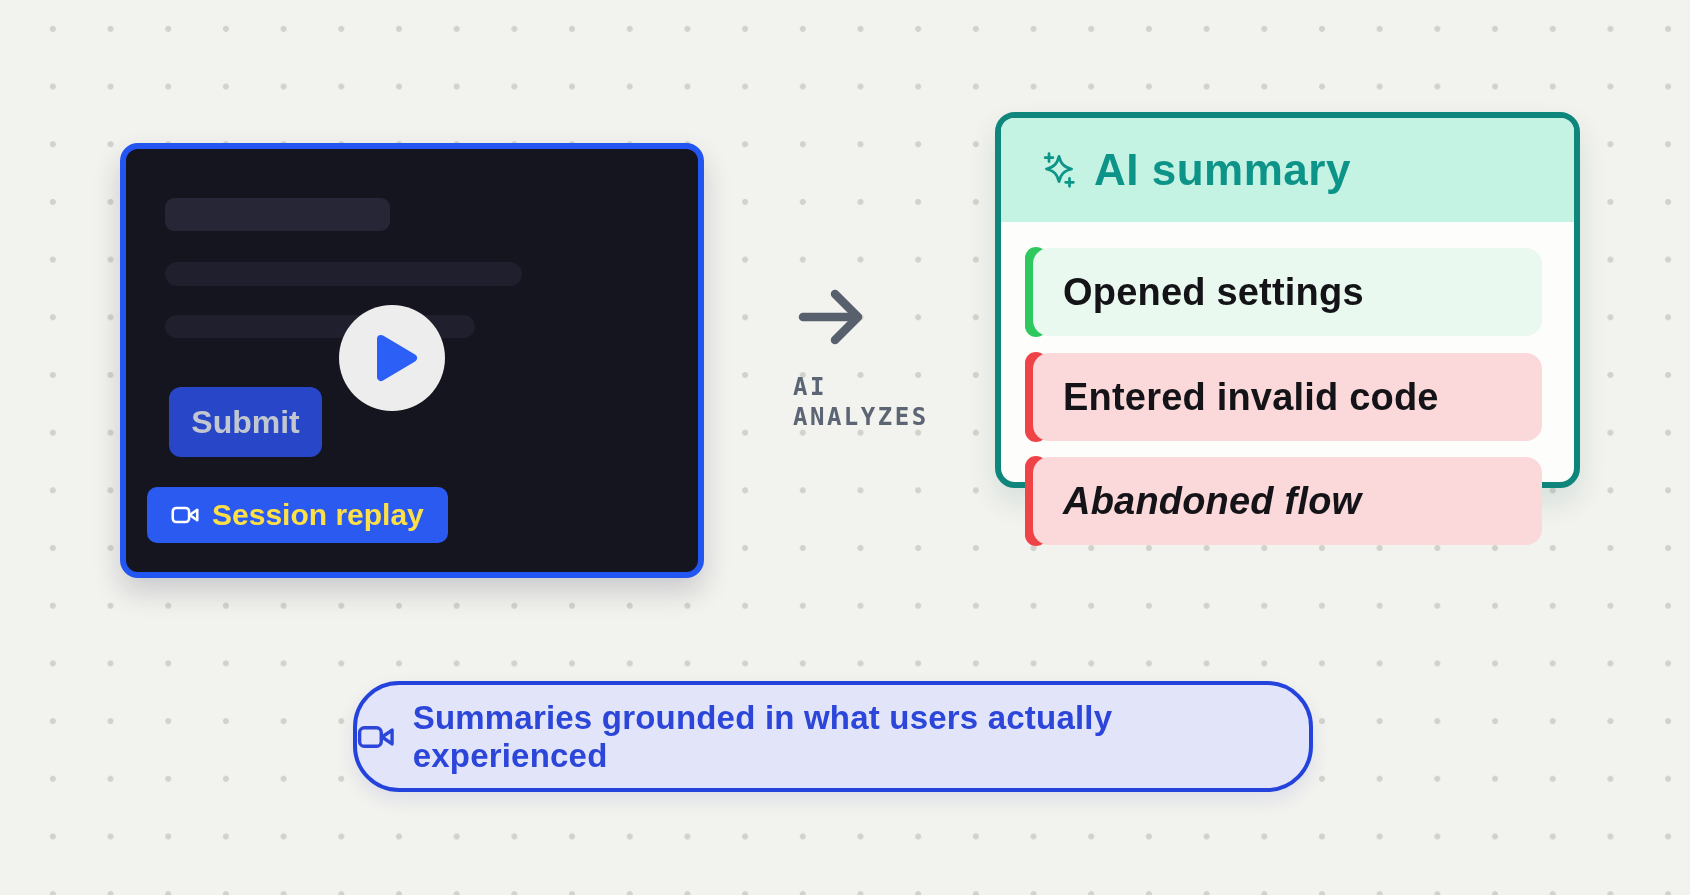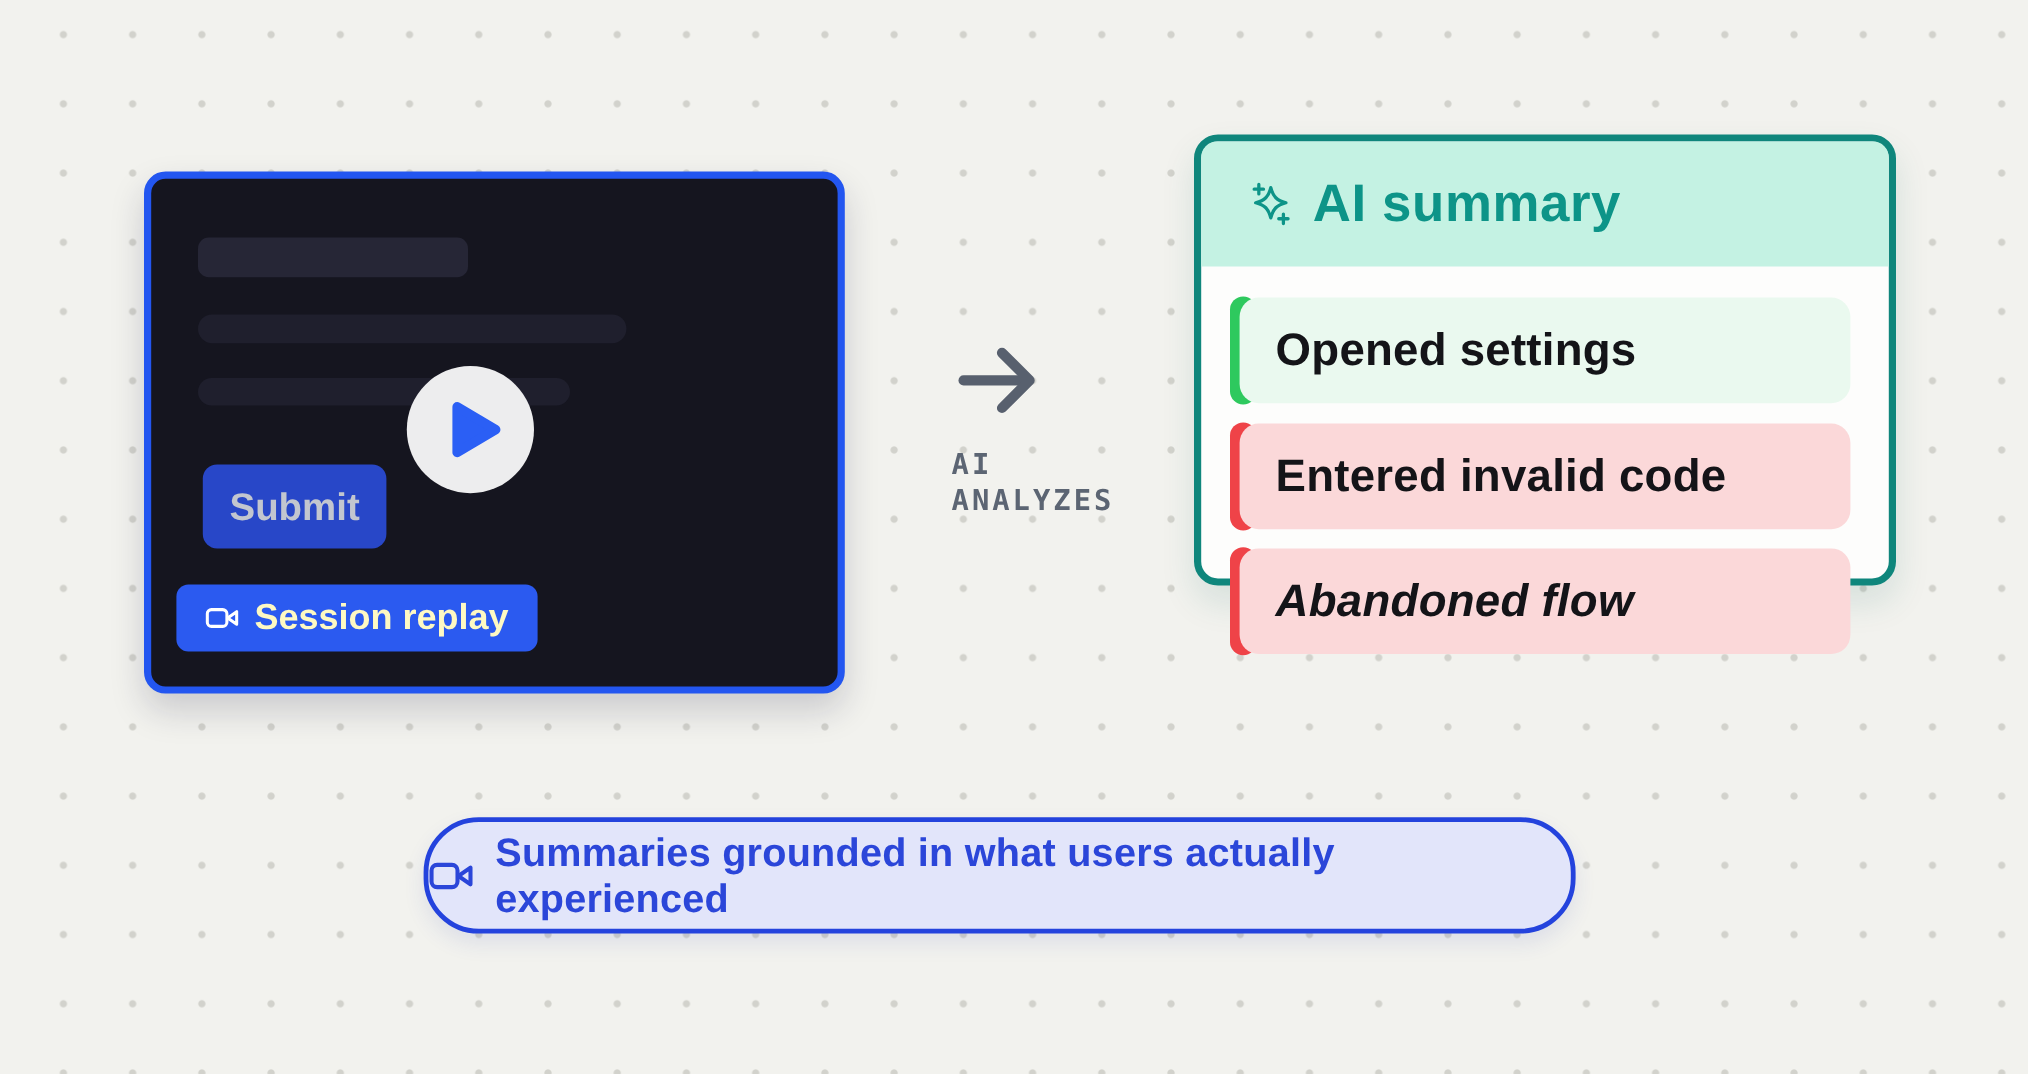--- a/index.html
+++ b/index.html
@@ -29,21 +29,21 @@
   .play-btn svg{margin-left:9px;}
   .submit-btn{
     position:absolute;left:43px;top:238px;width:153px;height:70px;
     background:#2847c8;border:none;border-radius:12px;cursor:pointer;
     color:#c2c6cf;font-size:32px;font-weight:700;font-family:"Liberation Sans",sans-serif;
     display:flex;align-items:center;justify-content:center;
   }
   .replay-badge{
     position:absolute;left:21px;top:338px;height:56px;padding:0 24px;
     background:#2b5af0;border-radius:10px;display:flex;align-items:center;gap:13px;
-    color:#fef9c3;font-size:30px;font-weight:700;cursor:pointer;
+    color:#fde047;font-size:30px;font-weight:700;cursor:pointer;
   }
 
   
   .arrow{position:absolute;left:797px;top:284px;}
   .connector-label{
     position:absolute;left:752px;top:372px;
     font-family:"DejaVu Sans Mono",monospace;font-weight:700;font-size:24px;
     line-height:30px;letter-spacing:2.5px;color:#5c6573;margin-left:41px;
   }
 
@@ -67,21 +67,21 @@
     font-size:38px;font-weight:600;color:#141418;letter-spacing:0.2px;
   }
   .row-1{top:130px;}  .row-2{top:235px;}  .row-3{top:339px;font-style:italic;}
   .accent-pos{background:#2ec95e;}
   .accent-neg{background:#ef4348;}
   .bg-pos{background:#eaf9ef;}
   .bg-neg{background:#fbd8d9;}
 
   
   .footer-pill{
-    position:absolute;left:353px;top:681px;width:960px;height:97px;box-sizing:border-box;
+    position:absolute;left:353px;top:681px;width:960px;height:111px;box-sizing:border-box;
     background:#e2e5fa;border:4px solid #2443dd;border-radius:46px;
     display:flex;align-items:center;justify-content:center;gap:18px;
     color:#2b46d9;font-size:33px;font-weight:700;letter-spacing:0.2px;
     box-shadow:0 8px 18px rgba(40,60,180,0.10);
   }
 </style>
 </head>
 <body>
 
 <div class="canvas">

